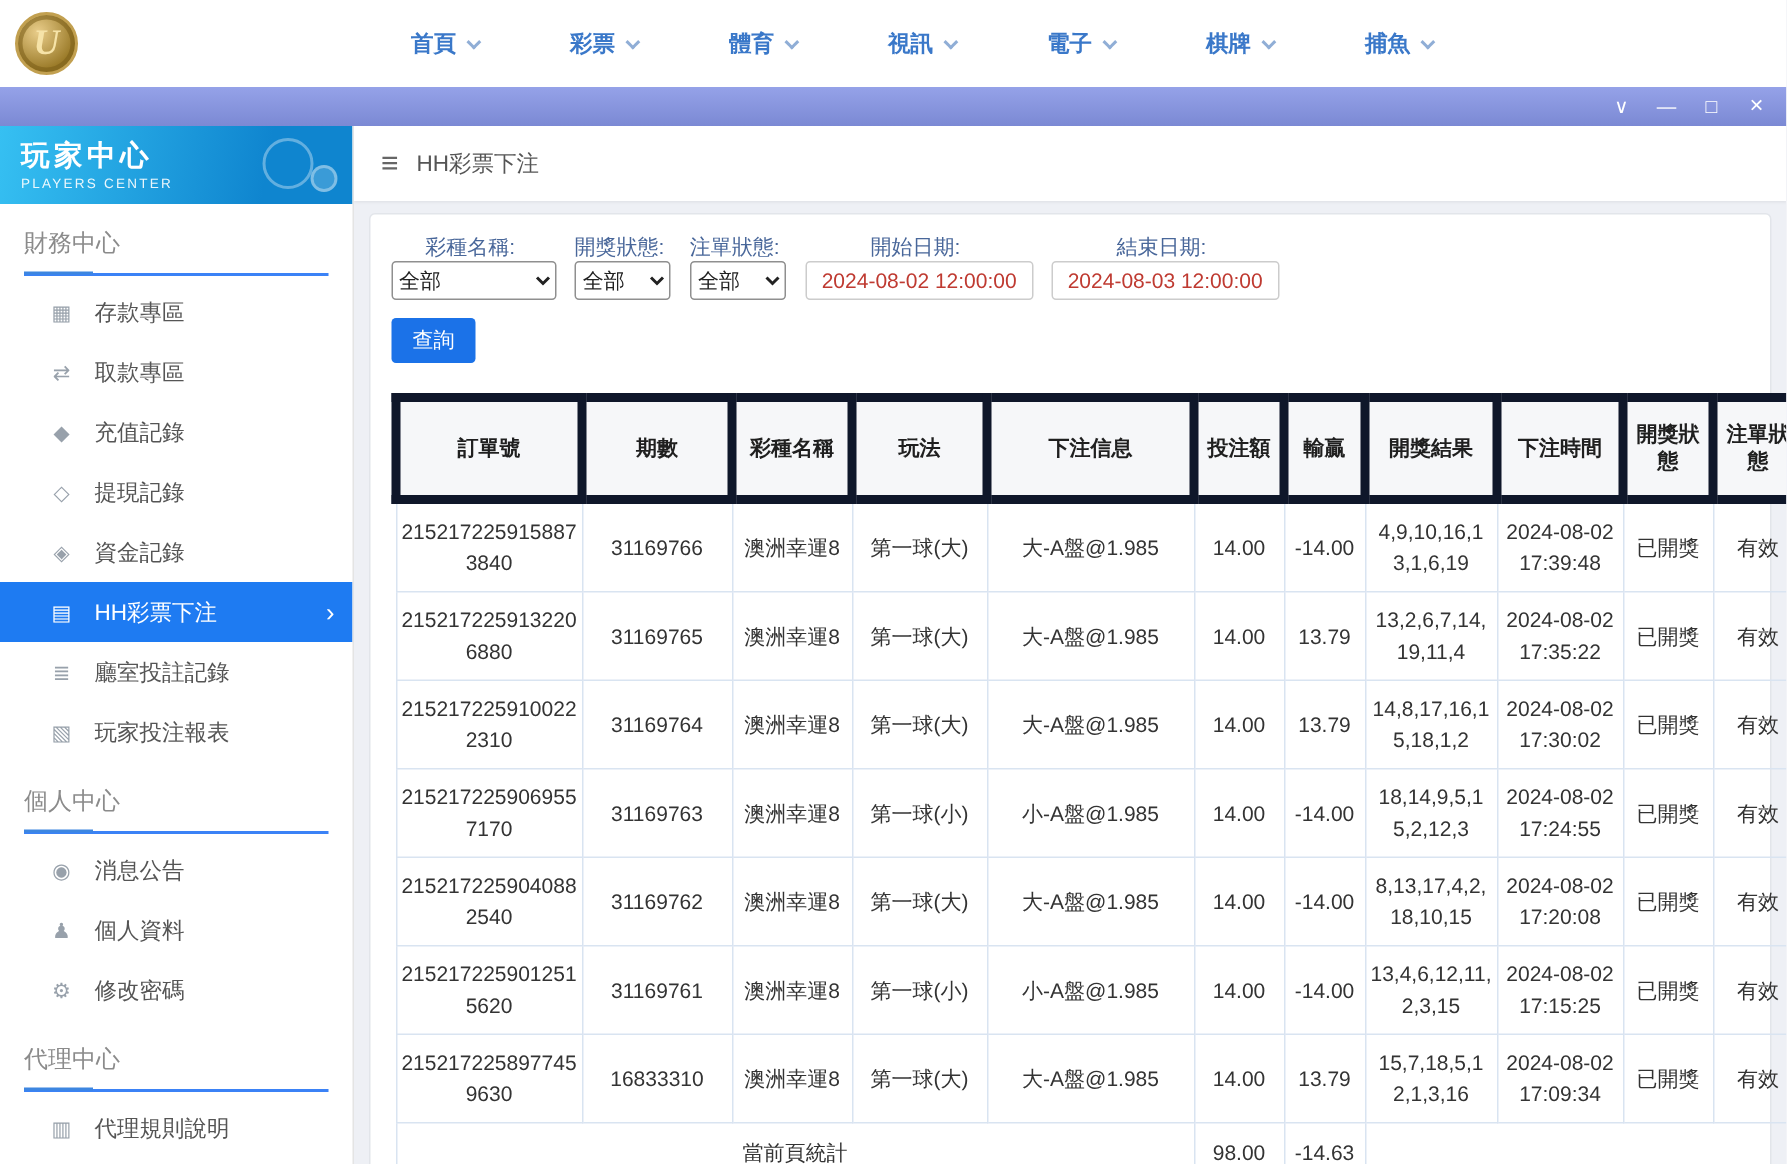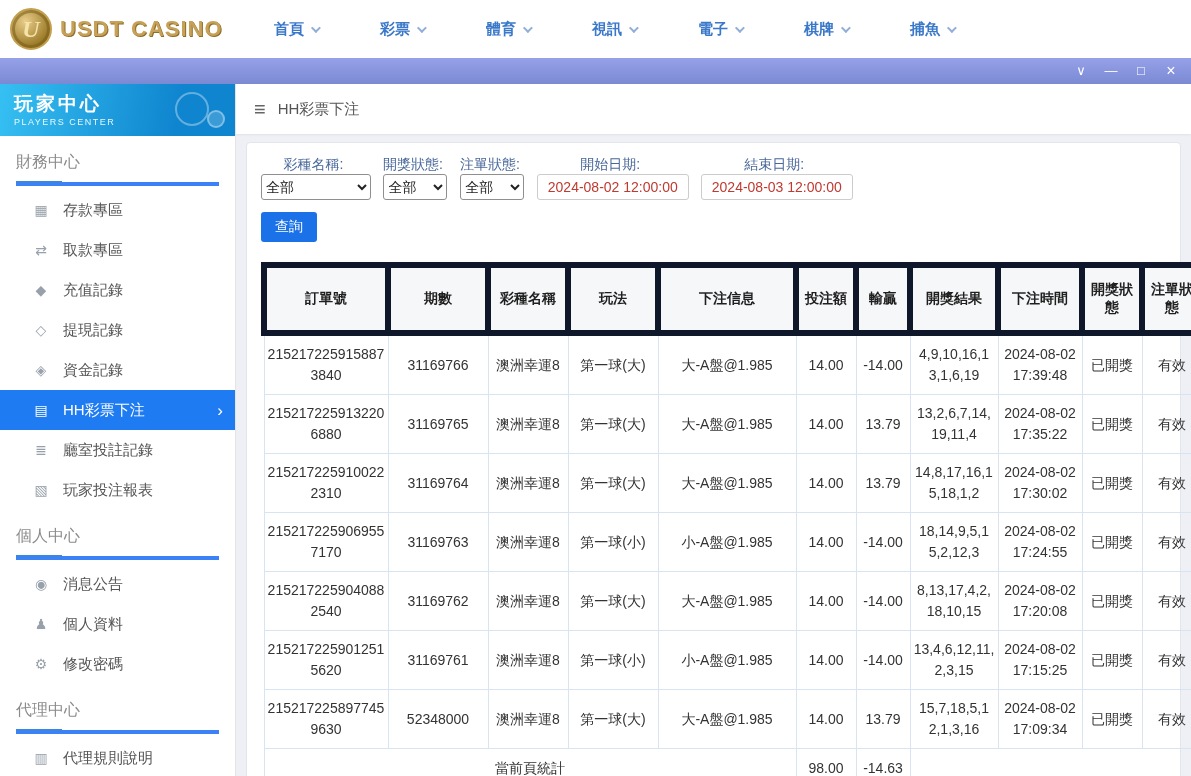--- a/index.html
+++ b/index.html
@@ -36,21 +36,21 @@
   .sidebar { width:236px; flex:none; background:#fff; border-right:1px solid #e4e4e4; overflow:hidden; }
   .sidebar-head { height:52px; background:linear-gradient(100deg,#36c0f2 0%, #0f85cf 75%); color:#fff;
     padding:7px 0 0 14px; position:relative; overflow:hidden; }
   .sb-title { font-size:19px; font-weight:bold; letter-spacing:3px; }
   .sb-sub { font-size:9px; letter-spacing:1.5px; opacity:.9; }
   .sb-deco { position:absolute; border:2px solid rgba(255,255,255,.35); border-radius:50%; }
   .sb-deco.c1 { width:34px; height:34px; right:26px; top:8px; }
   .sb-deco.c2 { width:18px; height:18px; right:10px; top:26px; background:rgba(255,255,255,.18); }
 
   .side-section-title { margin:16px 16px 4px; padding-bottom:9px; color:#8b8b8b; font-size:16px;
-    border-bottom:4px solid #3b82f6; position:relative; }
+    border-bottom:2px solid #3b82f6; position:relative; }
   .side-section-title::after { content:""; position:absolute; left:0; bottom:-1px; width:46px; height:2px; background:#3d86e0; }
   .side-item { height:40px; display:flex; align-items:center; gap:13px; padding:0 12px 0 32px;
     color:#555; font-size:15px; cursor:pointer; }
   .side-icon { width:18px; text-align:center; color:#98a1ab; font-size:14px; flex:none; }
   .side-item.active { background:#1e7bf2; color:#fff; }
   .side-item.active .side-icon { color:#fff; }
   .side-arrow { margin-left:auto; font-size:17px; line-height:1; }
 
   
   .main { flex:1; display:flex; flex-direction:column; min-width:0; background:#eef0f5; overflow:hidden; }
@@ -83,21 +83,20 @@
 </head>
 <body>
 
 <div class="window">
 
   <header class="topnav">
     <div class="logo">
       <div class="logo-badge">
         <span>U</span>
       </div>
-      <div class="logo-text">USDT CASINO</div>
     </div>
     <nav class="mainnav" id="main-nav">
         <a class="nav-item">
           <span>首頁</span>
           <i class="chev"></i>
         </a>
         <a class="nav-item">
           <span>彩票</span>
           <i class="chev"></i>
         </a>
@@ -337,21 +336,21 @@
                 <td>小-A盤@1.985</td>
                 <td>14.00</td>
                 <td>-14.00</td>
                 <td>13,4,6,12,11,2,3,15</td>
                 <td>2024-08-02 17:15:25</td>
                 <td>已開獎</td>
                 <td>有效</td>
               </tr>
               <tr>
                 <td>2152172258977459630</td>
-                <td>52348000</td>
+                <td>16833310</td>
                 <td>澳洲幸運8</td>
                 <td>第一球(大)</td>
                 <td>大-A盤@1.985</td>
                 <td>14.00</td>
                 <td>13.79</td>
                 <td>15,7,18,5,12,1,3,16</td>
                 <td>2024-08-02 17:09:34</td>
                 <td>已開獎</td>
                 <td>有效</td>
               </tr>

